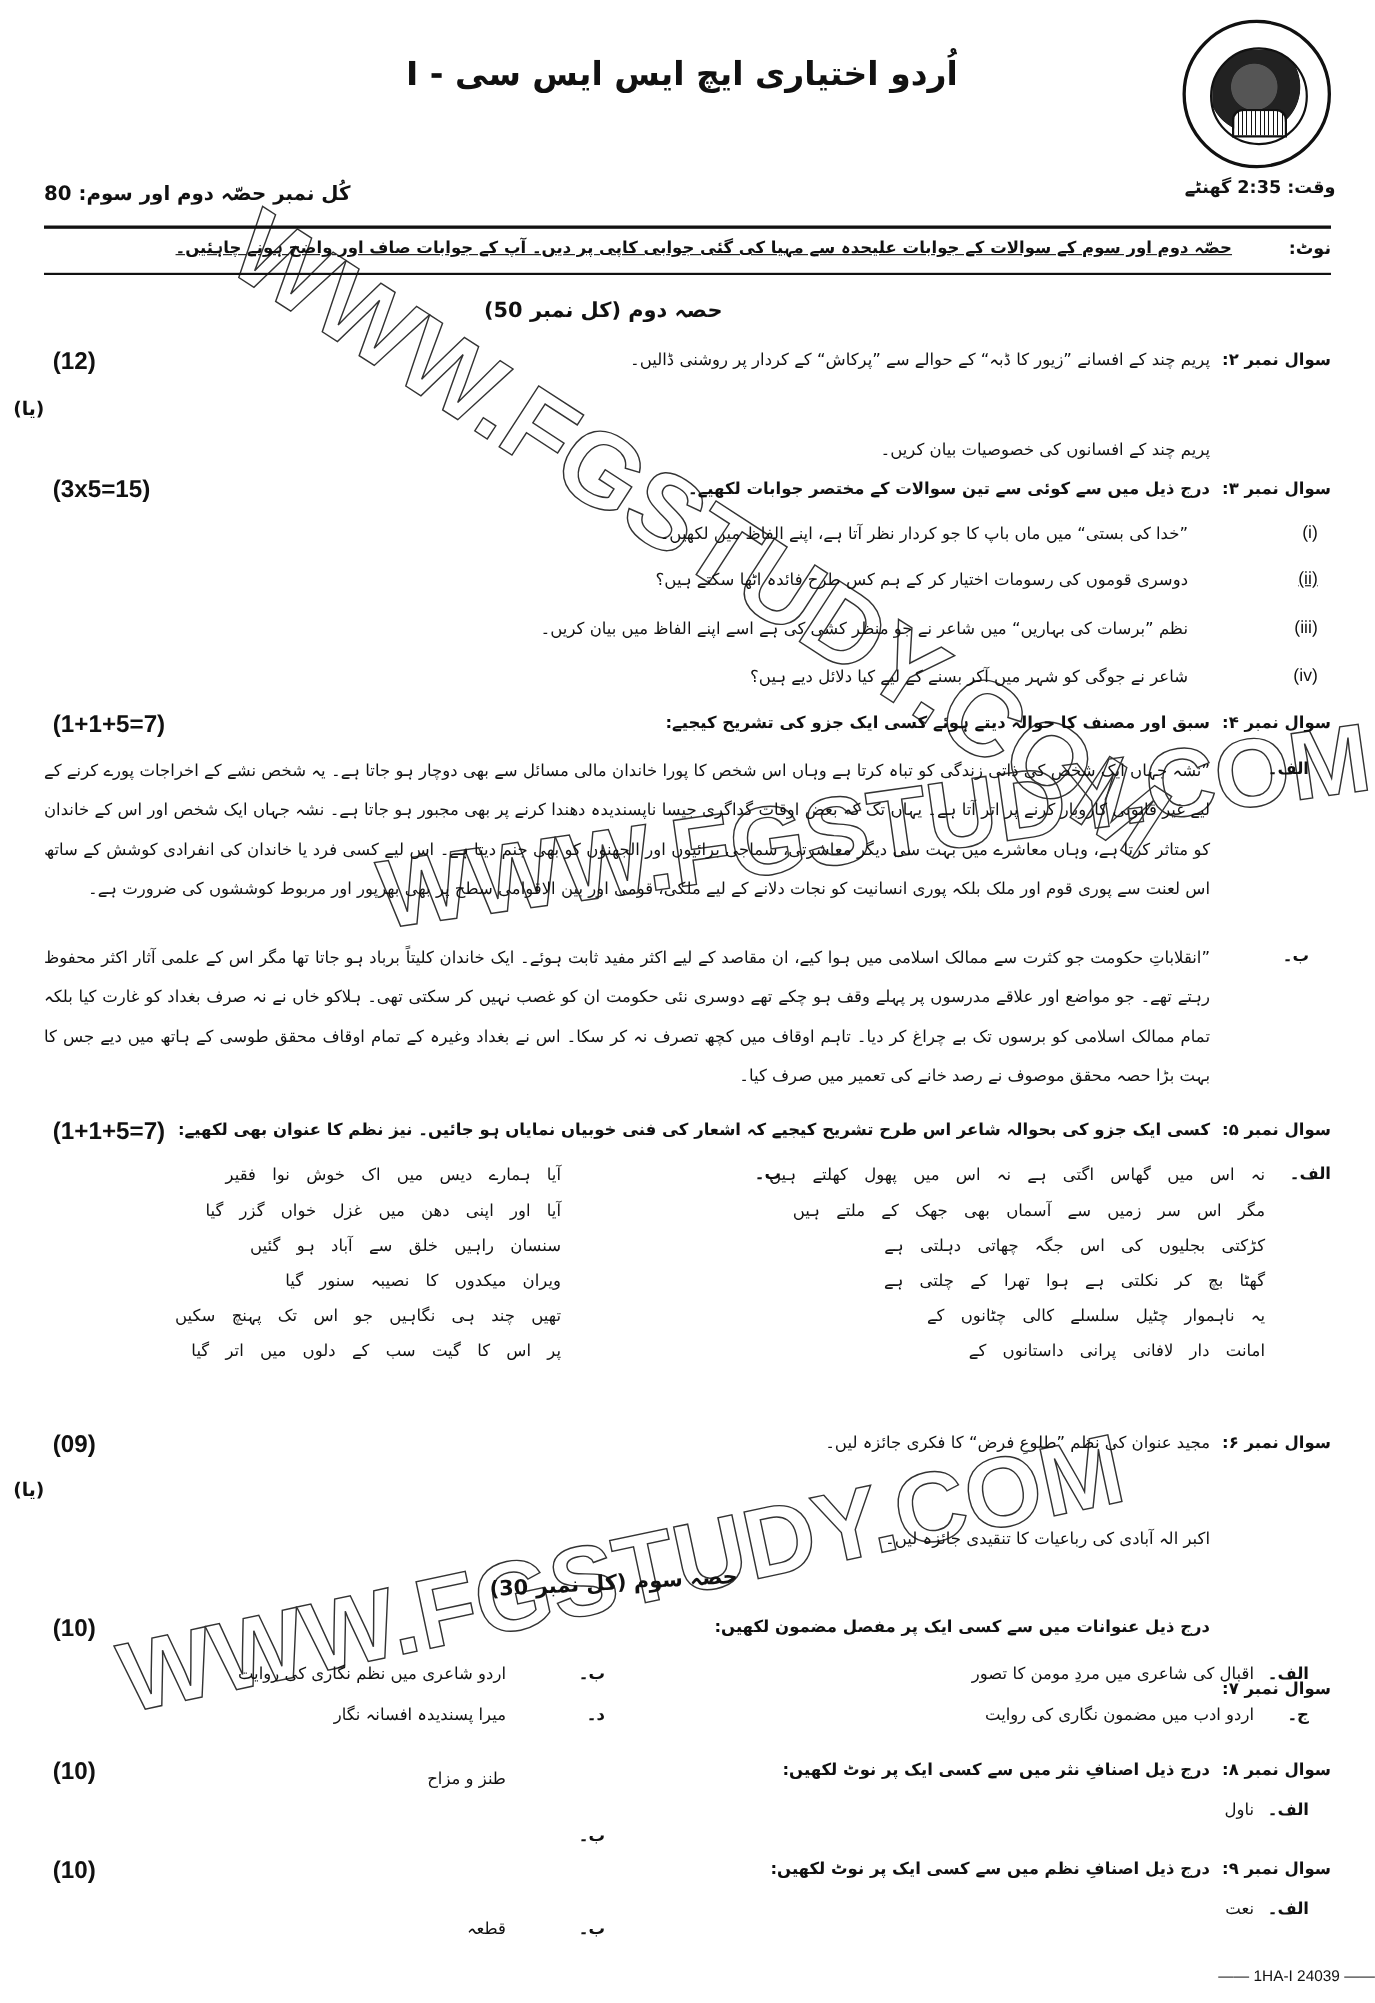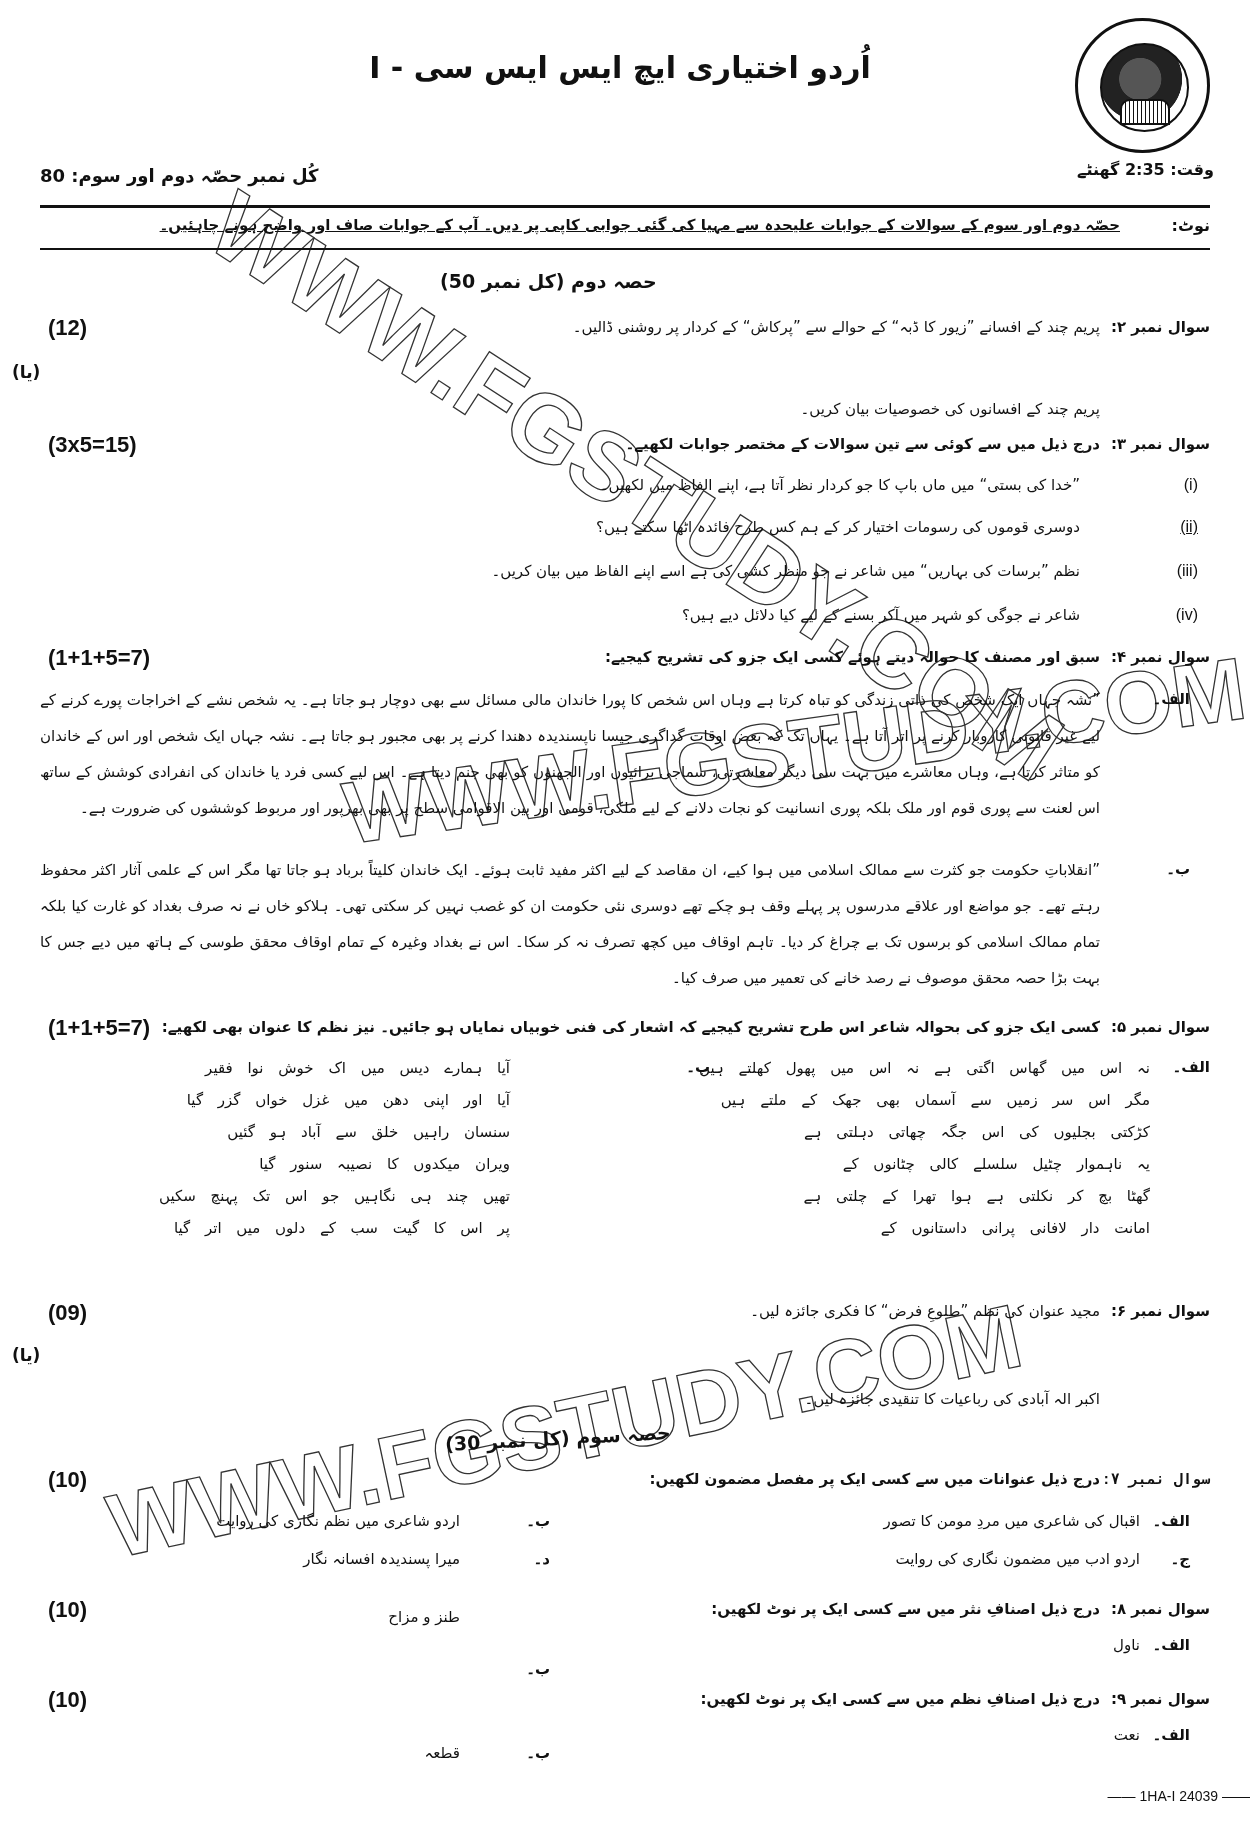--- a/index.html
+++ b/index.html
@@ -79,43 +79,43 @@
 
 <div class="qlabel" style="top:1018px;">سوال نمبر ۵:</div>
 <div class="qtext b" style="top:1018px;">کسی ایک جزو کی بحوالہ شاعر اس طرح تشریح کیجیے کہ اشعار کی فنی خوبیاں نمایاں ہو جائیں۔ نیز نظم کا عنوان بھی لکھیے:</div>
 <div class="marks" style="top:1015px;">(1+1+5=7)</div>
 
 <div class="letter" style="top:1058px; right:40px;">الف۔</div>
 <div class="poem" style="right:100px; top:1052px; width:400px;">
   <div>نہ اس میں گھاس اگتی ہے نہ اس میں پھول کھلتے ہیں</div>
   <div>مگر اس سر زمیں سے آسماں بھی جھک کے ملتے ہیں</div>
   <div>کڑکتی بجلیوں کی اس جگہ چھاتی دہلتی ہے</div>
+  <div>گھٹا بچ کر نکلتی ہے ہوا تھرا کے چلتی ہے</div>
   <div>یہ ناہموار چٹیل سلسلے کالی چٹانوں کے</div>
-  <div>گھٹا بچ کر نکلتی ہے ہوا تھرا کے چلتی ہے</div>
   <div>امانت دار لافانی پرانی داستانوں کے</div>
 </div>
 <div class="letter" style="top:1058px; right:540px;">ب۔</div>
 <div class="poem" style="right:740px; top:1052px; width:420px;">
   <div>آیا ہمارے دیس میں اک خوش نوا فقیر</div>
   <div>آیا اور اپنی دھن میں غزل خواں گزر گیا</div>
   <div>سنسان راہیں خلق سے آباد ہو گئیں</div>
   <div>ویران میکدوں کا نصیبہ سنور گیا</div>
   <div>تھیں چند ہی نگاہیں جو اس تک پہنچ سکیں</div>
   <div>پر اس کا گیت سب کے دلوں میں اتر گیا</div>
 </div>
 
 <div class="qlabel" style="top:1302px;">سوال نمبر ۶:</div>
 <div class="qtext" style="top:1302px;">مجید عنوان کی نظم ”طلوعِ فرض“ کا فکری جائزہ لیں۔</div>
 <div class="marks" style="top:1300px;">(09)</div>
 <div class="or" style="top:1345px;">(یا)</div>
 <div class="qtext" style="top:1390px;">اکبر الہ آبادی کی رباعیات کا تنقیدی جائزہ لیں۔</div>
 
 <div class="abs bold rtl" style="left:445px; top:1427px; font-size:19px; transform: rotate(-3deg);">حصہ سوم (کل نمبر 30)</div>
 
-<div class="qlabel" style="top:1470px;font-family:Liberation Mono, monospace;">سوال نمبر ۷:</div>
+<div class="qlabel" style="top:1526px;">سوال نمبر ۷:</div>
 <div class="qtext b" style="top:1470px;">درج ذیل عنوانات میں سے کسی ایک پر مفصل مضمون لکھیں:</div>
 <div class="marks" style="top:1467px;">(10)</div>
 
 <div class="letter" style="top:1512px; right:60px;">الف۔</div>
 <div class="sub" style="top:1512px; right:110px;">اقبال کی شاعری میں مردِ مومن کا تصور</div>
 <div class="letter" style="top:1512px; right:700px;">ب۔</div>
 <div class="sub" style="top:1512px; right:790px;">اردو شاعری میں نظم نگاری کی روایت</div>
 <div class="letter" style="top:1550px; right:60px;">ج۔</div>
 <div class="sub" style="top:1550px; right:110px;">اردو ادب میں مضمون نگاری کی روایت</div>
 <div class="letter" style="top:1550px; right:700px;">د۔</div>

